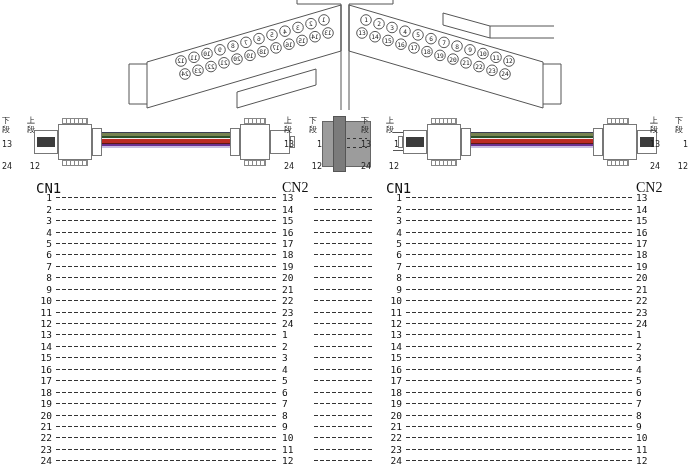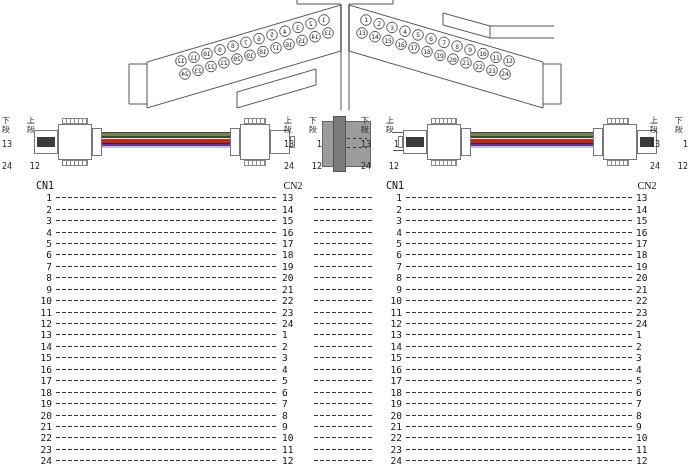--- a/index.html
+++ b/index.html
@@ -19,21 +19,21 @@
   .cdash{position:absolute;height:1px;background:repeating-linear-gradient(90deg,#333 0 3px,transparent 3px 6px);}
   .leader{position:absolute;height:1px;background:#555;}
   .endlbl{position:absolute;width:38px;font-size:8px;line-height:9px;color:#222;
           font-family:"DejaVu Sans","Liberation Sans",sans-serif;}
   .endlbl .r{display:flex;justify-content:space-between;gap:12px;}
   .endlbl .r1{margin-top:6px;}
   .endlbl .r2{margin-top:13px;}
   
   .tables{position:absolute;left:0;top:180px;width:690px;height:293px;font-size:9.5px;color:#111;}
   .ptable{position:absolute;top:0;}
-  .thead{display:flex;justify-content:space-between;height:12px;font-size:10px;text-align:center;}
+  .thead{display:flex;justify-content:space-between;height:12px;font-size:14px;}
   .thead .hr{width:22px;font-family:Liberation Serif, serif;}
   .trow{display:flex;align-items:center;height:11.45px;}
   .trow .ln{width:16px;text-align:right;}
   .trow .rn{width:22px;}
   .dashln{flex:1;height:1px;margin:0 4px;background:repeating-linear-gradient(90deg,#333 0 4px,transparent 4px 6px);}
   .midcol{position:absolute;left:314px;top:12px;width:58px;}
   .midcol .trow .dashln{margin:0;}
 </style>
 </head>
 <body>

